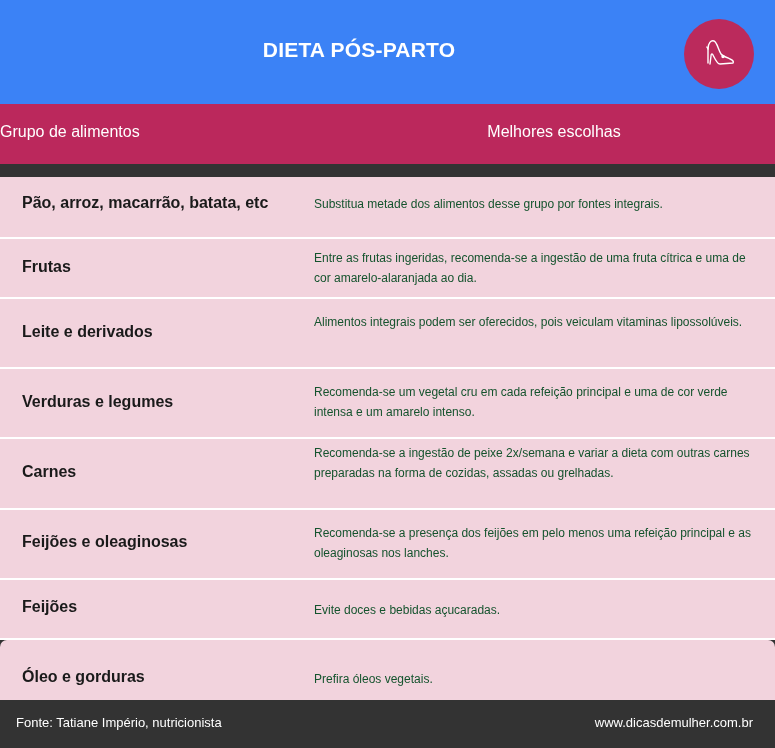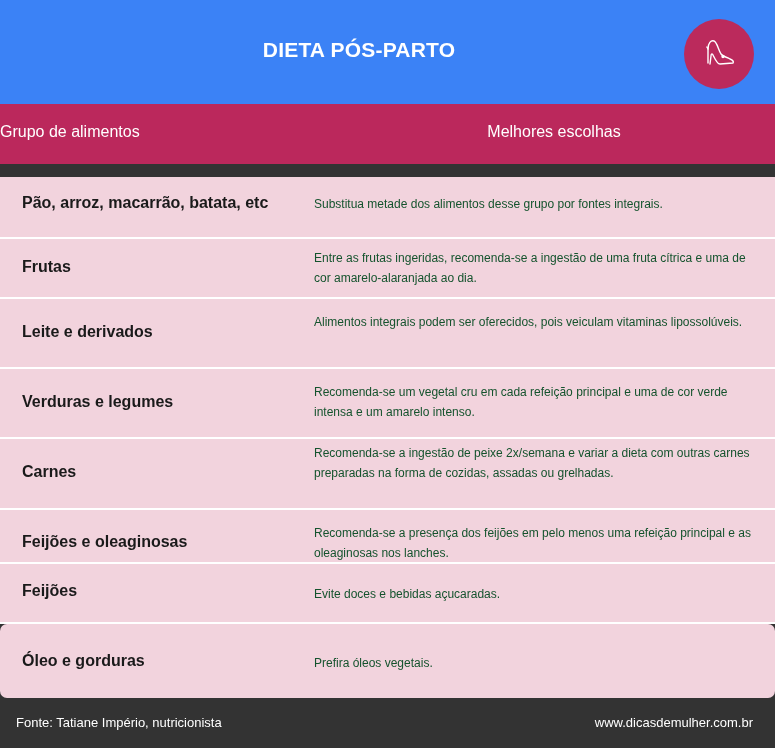--- a/index.html
+++ b/index.html
@@ -58,21 +58,21 @@
     <div class="cell-best" style="top:13px">Alimentos integrais podem ser oferecidos, pois veiculam vitaminas lipossolúveis.</div>
   </div>
   <div class="row" style="height:70px">
     <div class="cell-group" style="top:24px">Verduras e legumes</div>
     <div class="cell-best" style="top:13px">Recomenda-se um vegetal cru em cada refeição principal e uma de cor verde intensa e um amarelo intenso.</div>
   </div>
   <div class="row" style="height:71px">
     <div class="cell-group" style="top:24px">Carnes</div>
     <div class="cell-best" style="top:4px">Recomenda-se a ingestão de peixe 2x/semana e variar a dieta com outras carnes preparadas na forma de cozidas, assadas ou grelhadas.</div>
   </div>
-  <div class="row" style="height:54px">
+  <div class="row" style="height:70px">
     <div class="cell-group" style="top:23px">Feijões e oleaginosas</div>
     <div class="cell-best" style="top:13px">Recomenda-se a presença dos feijões em pelo menos uma refeição principal e as oleaginosas nos lanches.</div>
   </div>
   <div class="row" style="height:60px">
     <div class="cell-group" style="top:18px">Feijões</div>
     <div class="cell-best" style="top:20px">Evite doces e bebidas açucaradas.</div>
   </div>
   <div class="row" style="height:74px">
     <div class="cell-group" style="top:28px">Óleo e gorduras</div>
     <div class="cell-best" style="top:29px">Prefira óleos vegetais.</div>

